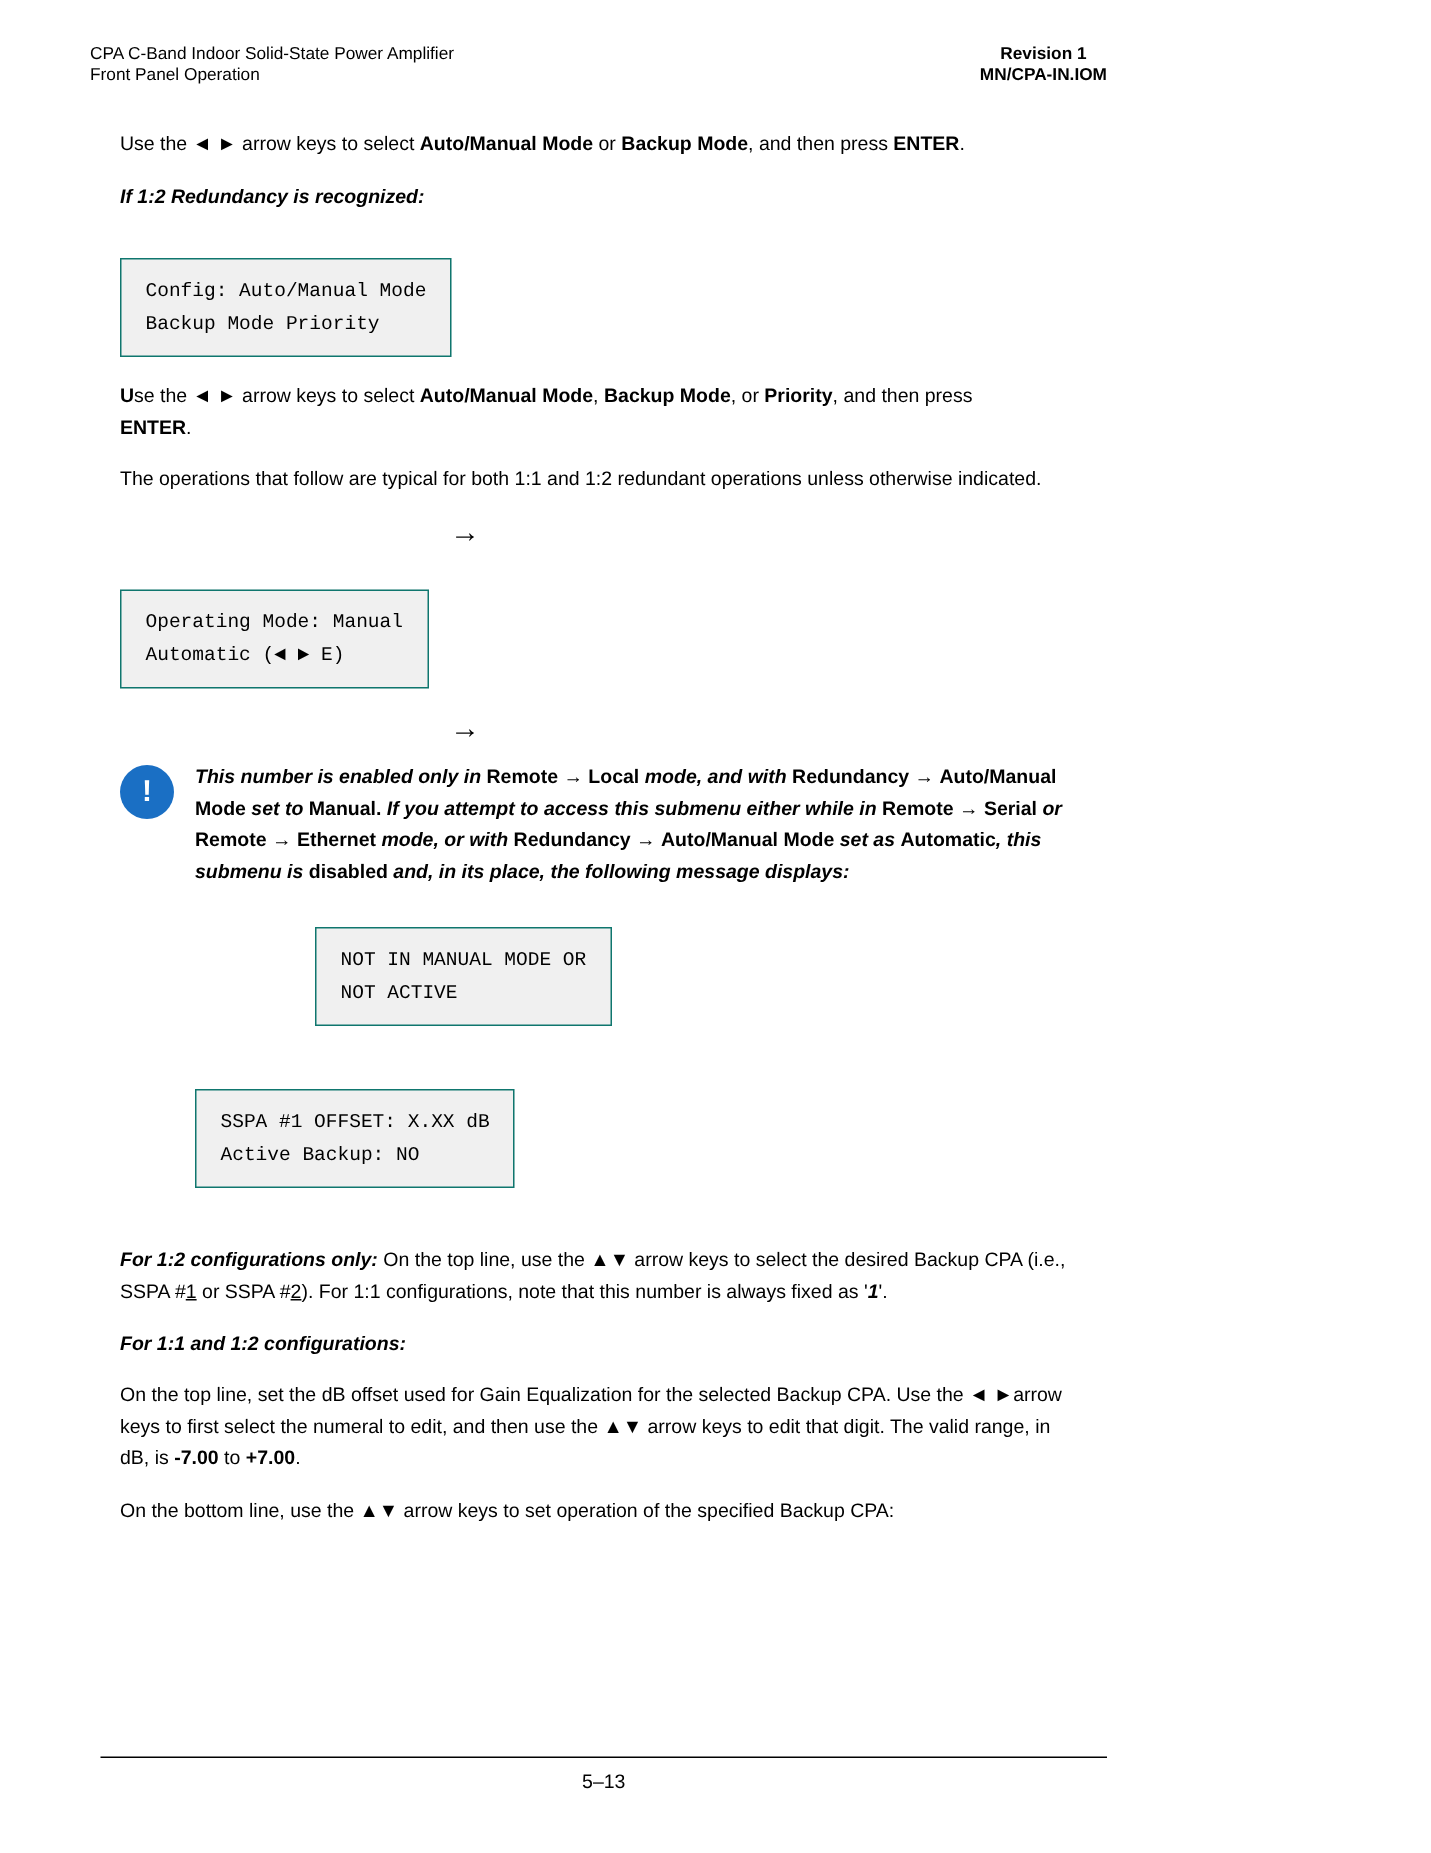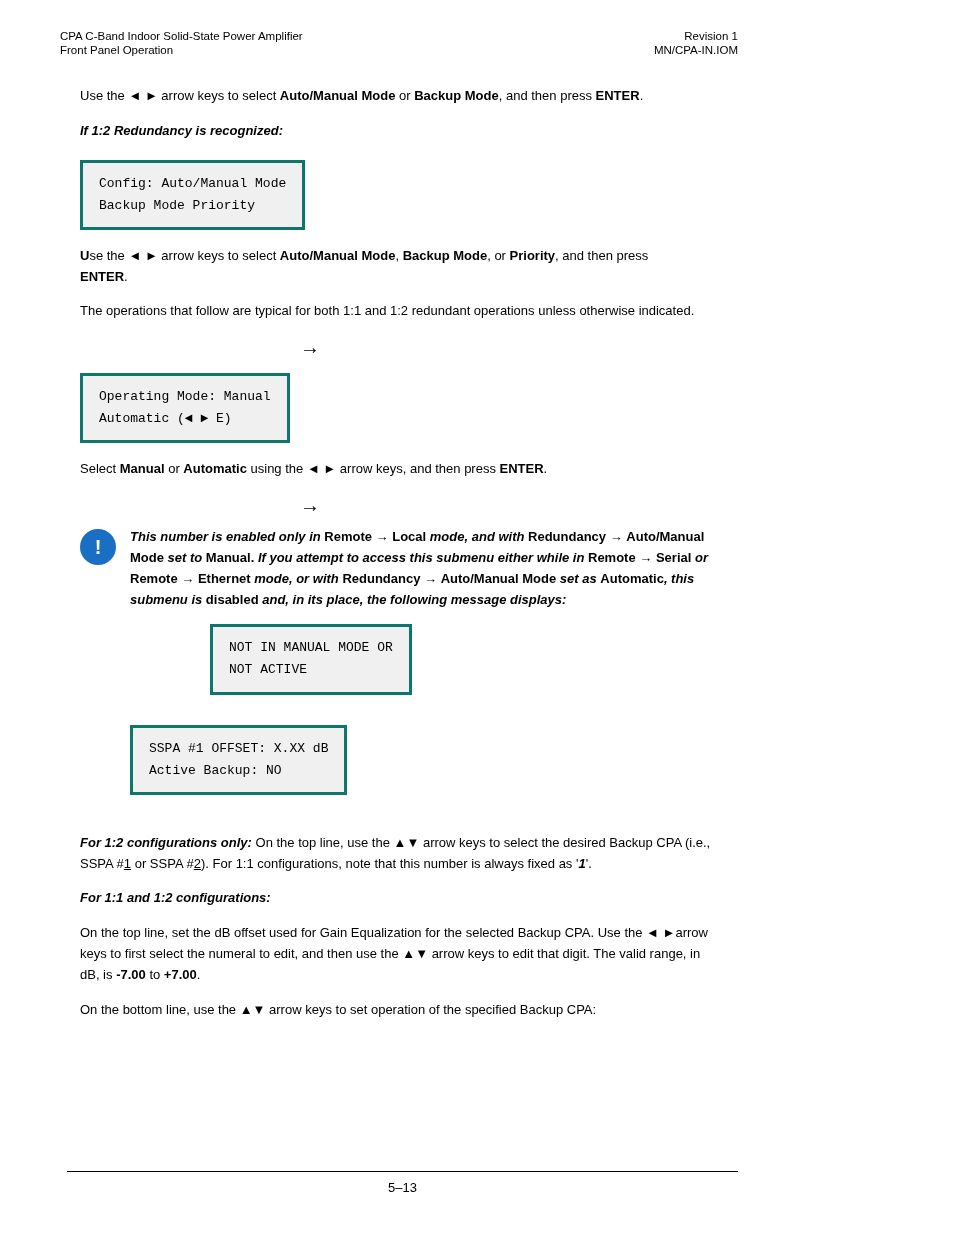--- a/index.html
+++ b/index.html
@@ -23,42 +23,43 @@
       justify-content: space-between;
       margin-bottom: 30px;
       font-size: 11.5px;
     }
     .header-left, .header-right {
       display: flex;
       flex-direction: column;
       gap: 2px;
     }
     .header-right {
-      text-align: right;
+      text-align: center;
+      font-weight: bold;
     }
     .content {
       padding: 0 20px;
     }
     .para {
       margin-bottom: 14px;
       line-height: 1.6;
       font-size: 13px;
     }
     .bold { font-weight: bold; }
     .italic { }
     .bold-italic { font-weight: bold; font-style: italic; }
     .code-box {
       background: #f0f0f0;
-      border: 3px solid #0f766e;
+      border: 1px solid #0f766e;
       font-family: 'Courier New', Courier, monospace;
       font-size: 13px;
       padding: 10px 16px;
       display: inline-block;
       margin-bottom: 16px;
-      margin-top: 4px;
+      margin-top: 16px;
       line-height: 1.7;
     }
     .arrow-right {
       font-size: 20px;
       display: block;
       margin-bottom: 10px;
       margin-left: 220px;
     }
     .notice-box {
       display: flex;
@@ -139,23 +140,20 @@
     
     <span class="arrow-right">→</span>
 
     
     <div class="code-box">
       <div>Operating Mode: Manual</div>
       <div>Automatic        (◄ ► E)</div>
     </div>
 
     
-    <p class="para">
-      <span>Select </span><span class="bold">Manual</span><span> or </span><span class="bold">Automatic</span><span> using the ◄  ►   arrow keys, and then press </span><span class="bold">ENTER</span><span>.</span>
-    </p>
 
     
     <span class="arrow-right">→</span>
 
     
     <div class="notice-box">
       <div class="notice-icon">!</div>
       <div class="notice-text">
         <p style="margin-bottom:4px;">
           <span class="bold-italic">This number is enabled only in </span><span class="bold">Remote</span><span class="bold-italic"> → </span><span class="bold">Local</span><span class="bold-italic"> mode, and with </span><span class="bold">Redundancy</span><span class="bold-italic"> →</span>

